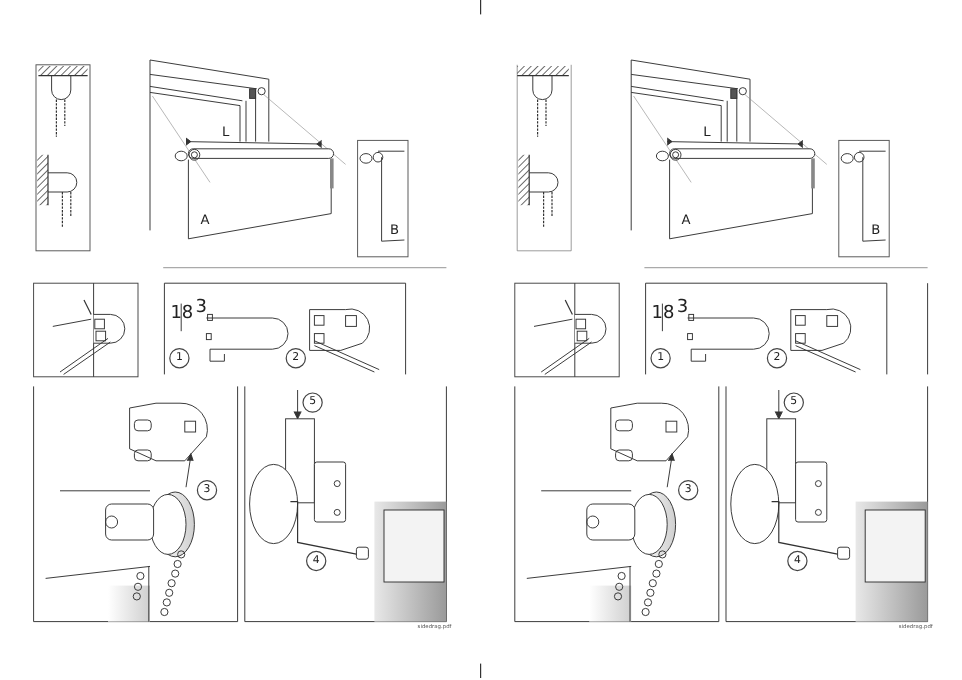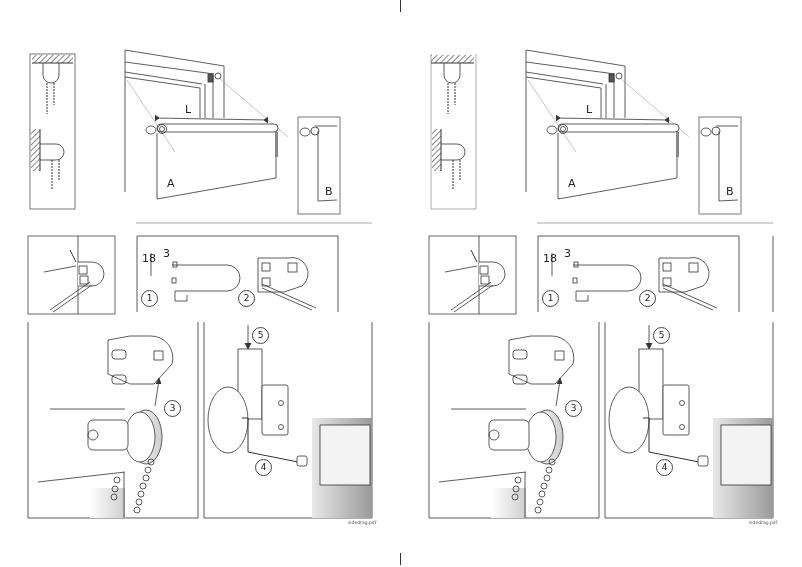--- a/index.html
+++ b/index.html
@@ -3,21 +3,21 @@
 <meta charset="utf-8">
 <style>
   html,body{margin:0;padding:0;background:#ffffff;}
   body{width:802px;height:567px;position:relative;overflow:hidden;font-family:"DejaVu Sans",sans-serif;color:#222;}
   .page{position:absolute;top:0;width:401px;height:567px;}
   .page svg{position:absolute;left:0;top:0;}
   .lbl{position:absolute;font-size:11px;color:#222;line-height:1;}
   .num{position:absolute;width:15px;height:15px;border:1px solid #444;border-radius:50%;font-size:9px;text-align:center;line-height:15px;color:#222;background:#fff;}
   .fname{position:absolute;font-size:4.5px;color:#555;}
   .cutmark{position:absolute;width:1px;height:12px;background:#333;}
-  .dim{position:absolute;font-size:11px;color:#222;line-height:1;}
+  .dim{position:absolute;font-size:15px;color:#222;line-height:1;}
 </style>
 </head>
 <body>
 
 <div class="cutmark" style="left:400px;top:0;"></div>
 <div class="cutmark" style="left:400px;top:553px;"></div>
 
 <div class="page" style="left:0;">
   <svg width="401" height="567" viewBox="0 0 401 567">
     <defs>

